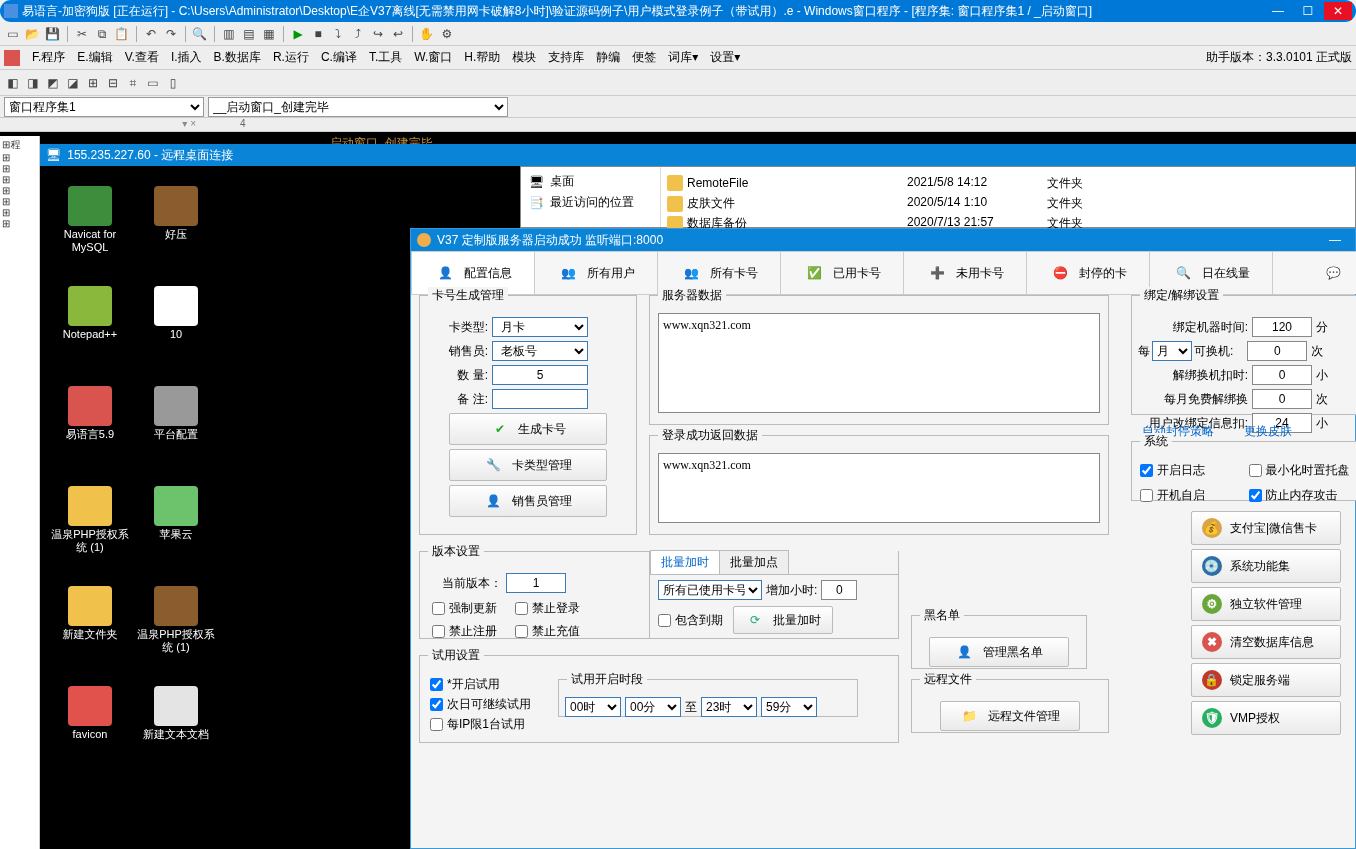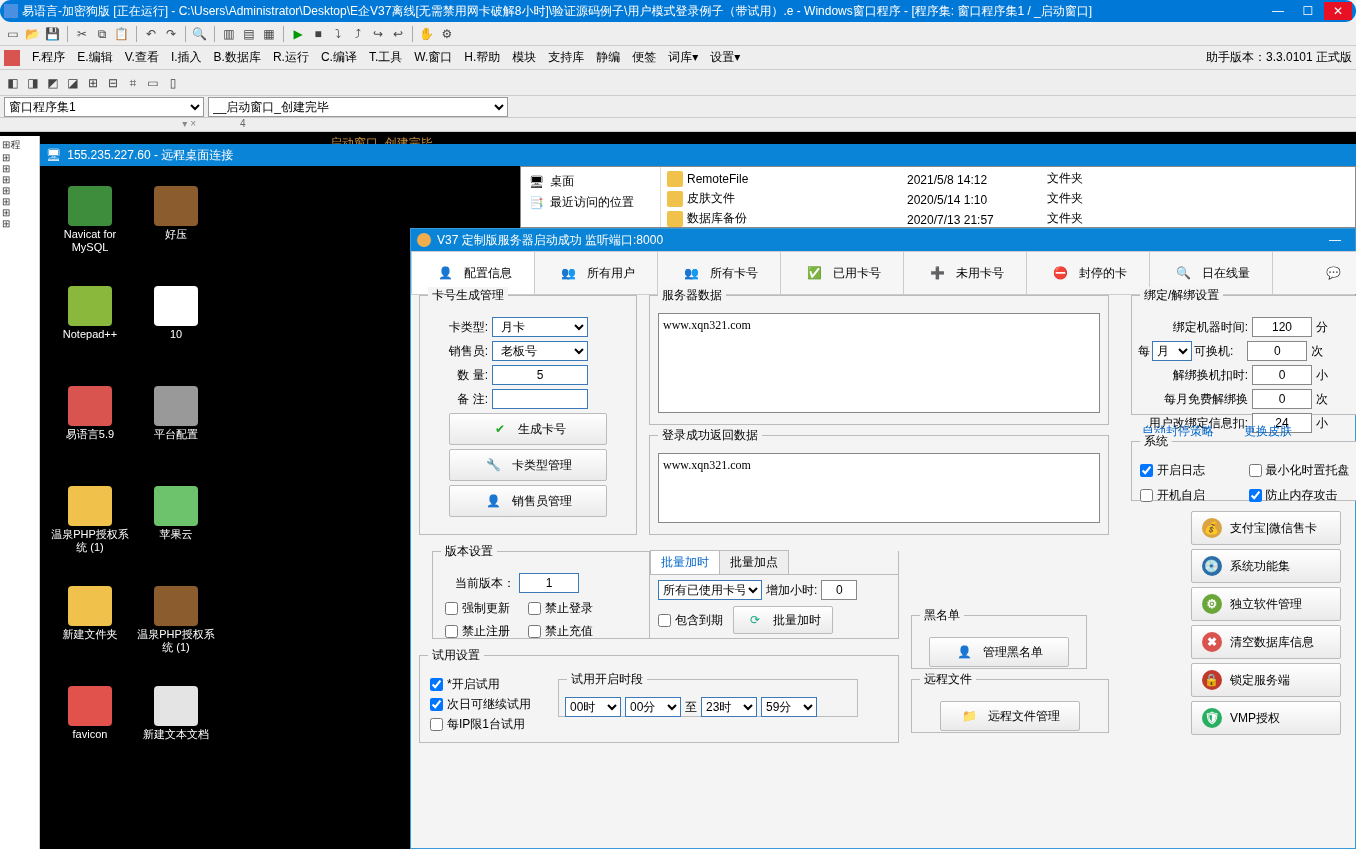--- a/index.html
+++ b/index.html
@@ -32,21 +32,21 @@
 
 .desktop-icons { position:absolute; left:0; top:0; width:200px; bottom:0; }
 .dicon { position:absolute; width:80px; text-align:center; color:#fff; cursor:pointer; }
 .dicon .glyph { width:44px; height:40px; margin:0 auto 2px; border-radius:4px; display:flex;align-items:center;justify-content:center; font-size:22px; }
 .dicon .lbl { font-size:11px; line-height:1.2; text-shadow:1px 1px 2px #000; }
 
 .explorer { position:absolute; left:480px; top:0; right:0; height:62px; background:#fff; border:1px solid #888; display:flex; }
 .expl-left { width:140px; border-right:1px solid #ddd; padding:4px; }
 .expl-left div { display:flex; align-items:center; gap:6px; padding:2px 4px; }
 .expl-main { flex:1; }
-.expl-row { display:flex; align-items:flex-end; height:20px; padding:0 6px; }
+.expl-row { display:flex; align-items:flex-start; height:20px; padding:8px 6px; }
 .expl-row .fname { width:240px; display:flex; align-items:center; gap:4px; }
 .expl-row .fdate { width:140px; }
 
 .server-win { position:absolute; left:370px; top:62px; right:0; bottom:0; background:#f4f4f4; border:1px solid #3a9ad9; }
 .server-title { height:22px; background:#0a84d6; color:#fff; display:flex; align-items:center; padding:0 6px; }
 .server-title .gear { width:14px;height:14px;border-radius:50%;background:#f0ad4e;margin-right:6px; }
 
 .tabstrip { display:flex; height:44px; background:#fff; border-bottom:1px solid #ccc; }
 .tab { flex:0 0 auto; min-width:124px; display:flex; align-items:center; justify-content:center; gap:6px; border:1px solid #ccc; border-bottom:none; margin-right:-1px; padding:0 10px; cursor:pointer; background:#f6f6f6; }
 .tab.active { background:#fff; }
@@ -351,21 +351,21 @@
       <div class="group" style="left:238px;top:0;width:460px;height:130px">
         <div class="gtitle">服务器数据</div>
         <div class="txtarea" style="margin:0 8px;height:100px">www.xqn321.com</div>
       </div>
 
       <div class="group" style="left:238px;top:140px;width:460px;height:100px">
         <div class="gtitle">登录成功返回数据</div>
         <div class="txtarea" style="margin:0 8px;height:70px">www.xqn321.com</div>
       </div>
 
-      <div class="group" style="left:21px;top:256px;width:259px;height:88px">
+      <div class="group" style="left:8px;top:256px;width:259px;height:88px">
         <div class="gtitle">版本设置</div>
         <div style="padding:0 12px">
           <div class="formrow">
               <label style="width:70px">当前版本：</label>
               <input class="inp" style="width: 60px;" value="1">
             </div>
           <div style="display:flex;gap:18px">
             <div class="chk">
                 <input type="checkbox" style="">
                 <span>强制更新</span>

